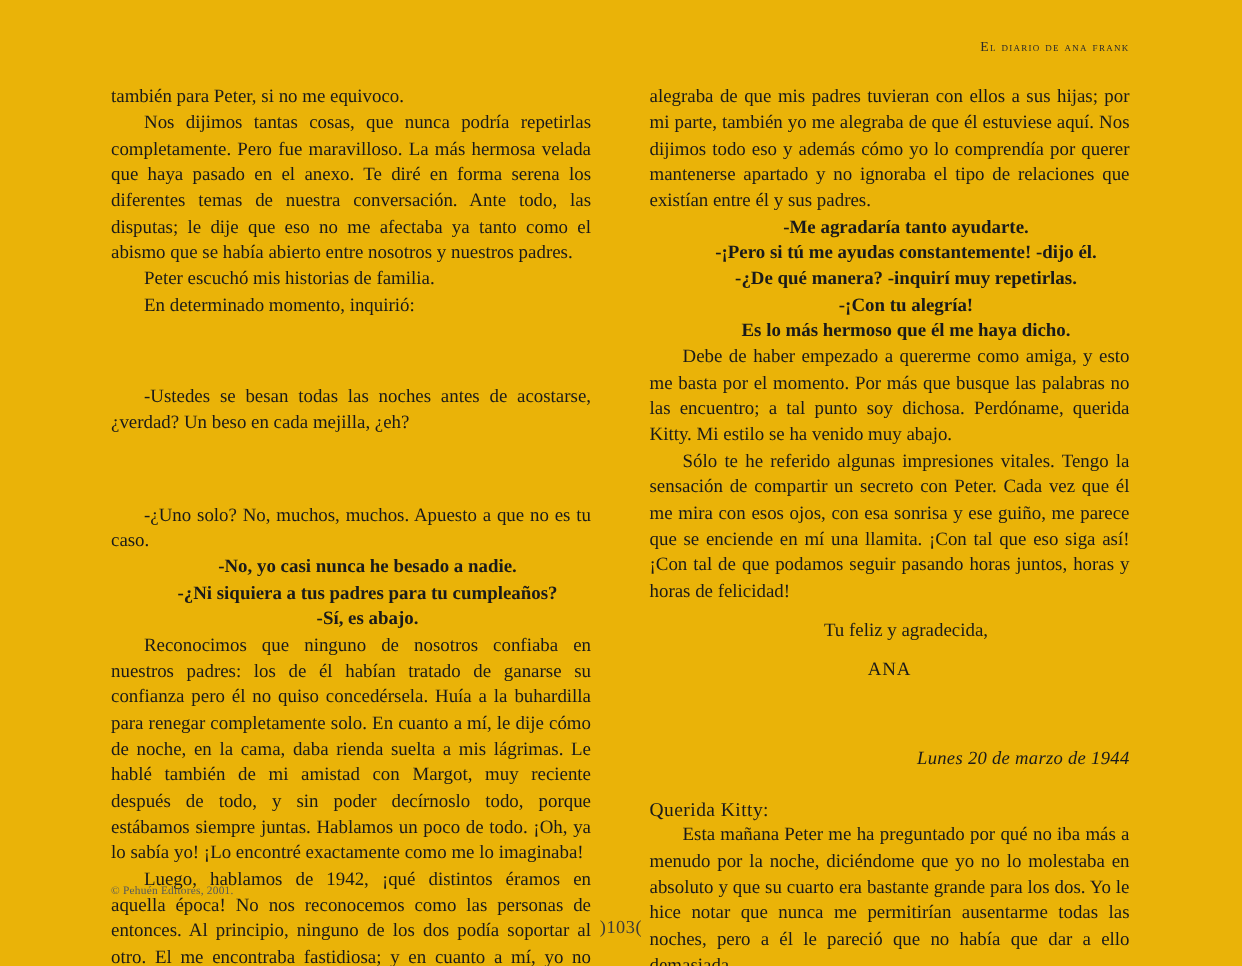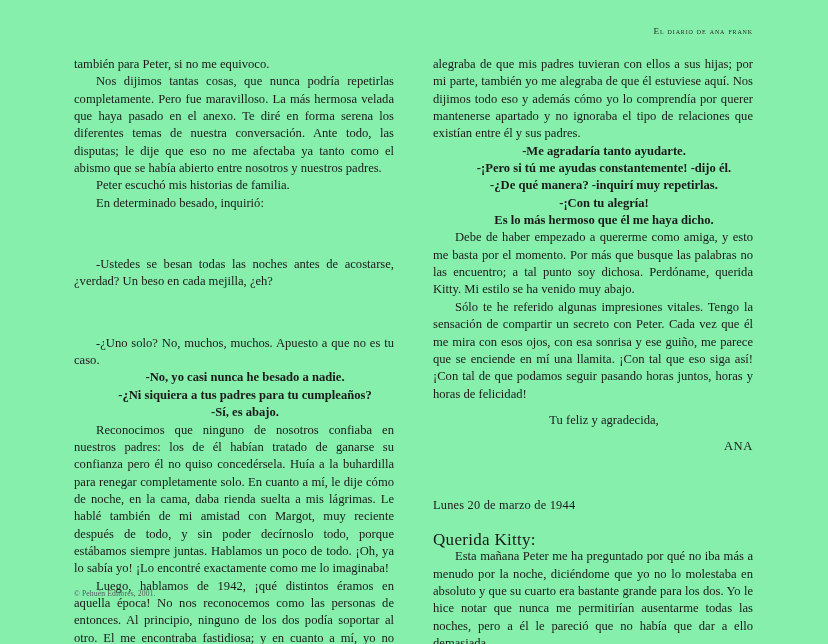--- a/index.html
+++ b/index.html
@@ -12,21 +12,21 @@
     height: 644px;
     font-family: "Liberation Serif", "DejaVu Serif", serif;
     color: #1a1a1a;
     position: relative;
     overflow: hidden;
   }
 
   .page {
     position: absolute;
     inset: 0;
-    background: #86efac;
+    background: #eab308;
   }
 
   
   .running-head {
     position: absolute;
     top: 26px;
     right: 75px;
     font-size: 9.2px;
     letter-spacing: 0.85px;
     color: #2b2b2b;
@@ -70,35 +70,36 @@
     margin: 0;
     font-size: 12.6px;
     line-height: 17.35px;
     text-indent: 22px;
     text-align: center;
   }
   .signature {
     margin: 0;
     font-size: 12.6px;
     line-height: 17.35px;
+    text-align: center;
+    letter-spacing: 0.6px;
+  }
+
+  .date-line {
+    margin: 0;
+    font-size: 12.4px;
+    line-height: 17.35px;
     text-align: right;
-    letter-spacing: 0.6px;
-  }
-
-  .date-line {
-    margin: 0;
-    font-size: 12.4px;
-    line-height: 17.35px;
-    text-align: left;
+    font-style: italic;
     letter-spacing: 0.2px;
   }
 
   .salutation {
     margin: 0;
-    font-size: 17px;
+    font-size: 13px;
     line-height: 17.35px;
     text-indent: 0;
     letter-spacing: 0.3px;
   }
 
   .gap-sm { height: 9px; }
   .gap-md { height: 17px; }
   .gap-lg { height: 24px; }
 
   
@@ -132,21 +133,21 @@
   <div class="columns">
 
     <div class="col col-left">
 
       <p class="para noindent">también para Peter, si no me equivoco.</p>
 
       <p class="para">Nos dijimos tantas cosas, que nunca podría repetirlas completamente. Pero fue maravilloso. La más hermosa velada que haya pasado en el anexo. Te diré en forma serena los diferentes temas de nuestra conversación. Ante todo, las disputas; le dije que eso no me afectaba ya tanto como el abismo que se había abierto entre nosotros y nuestros padres.</p>
 
       <p class="para">Peter escuchó mis historias de familia.</p>
 
-      <p class="para">En determinado besado, inquirió:</p>
+      <p class="para">En determinado momento, inquirió:</p>
 
       <p class="para dialogue-flow">-Ustedes se besan todas las noches antes de acostarse, ¿verdad? Un beso en cada mejilla, ¿eh?</p>
 
       <p class="para dialogue-flow">-¿Uno solo? No, muchos, muchos. Apuesto a que no es tu caso.</p>
 
       <p class="para dialogue">-No, yo casi nunca he besado a nadie.</p>
 
       <p class="para dialogue">-¿Ni siquiera a tus padres para tu cumpleaños?</p>
 
       <p class="para dialogue">-Sí, es abajo.</p>
@@ -193,14 +194,15 @@
       <p class="salutation">Querida Kitty:</p>
 
       <p class="para">Esta mañana Peter me ha preguntado por qué no iba más a menudo por la noche, diciéndome que yo no lo molestaba en absoluto y que su cuarto era bastante grande para los dos. Yo le hice notar que nunca me permitirían ausentarme todas las noches, pero a él le pareció que no había que dar a ello demasiada</p>
 
     </div>
 
   </div>
 
   <div class="copyright">© Pehuén Editores, 2001.</div>
 
+  <div class="folio">)103(</div>
 
 </div>
 
 </body></html>

